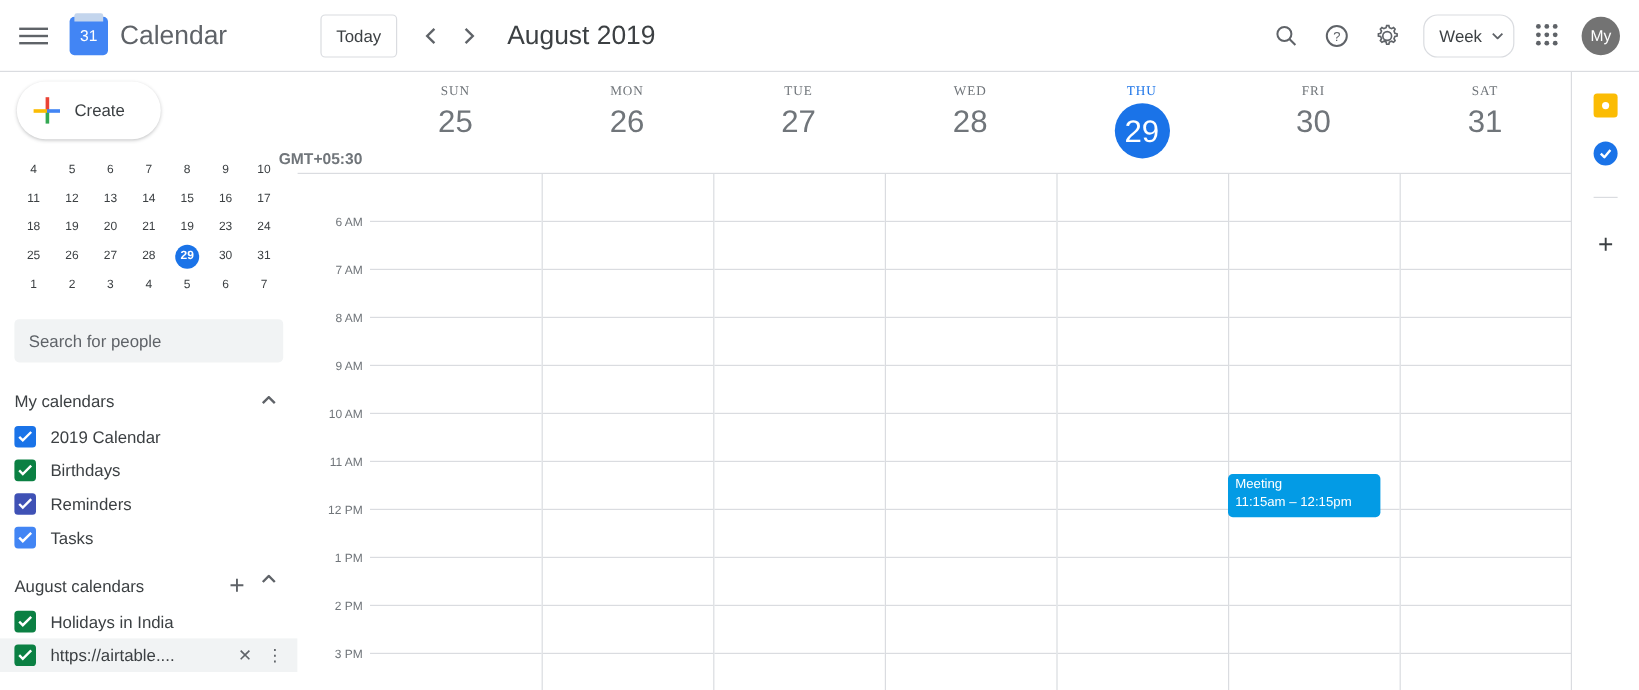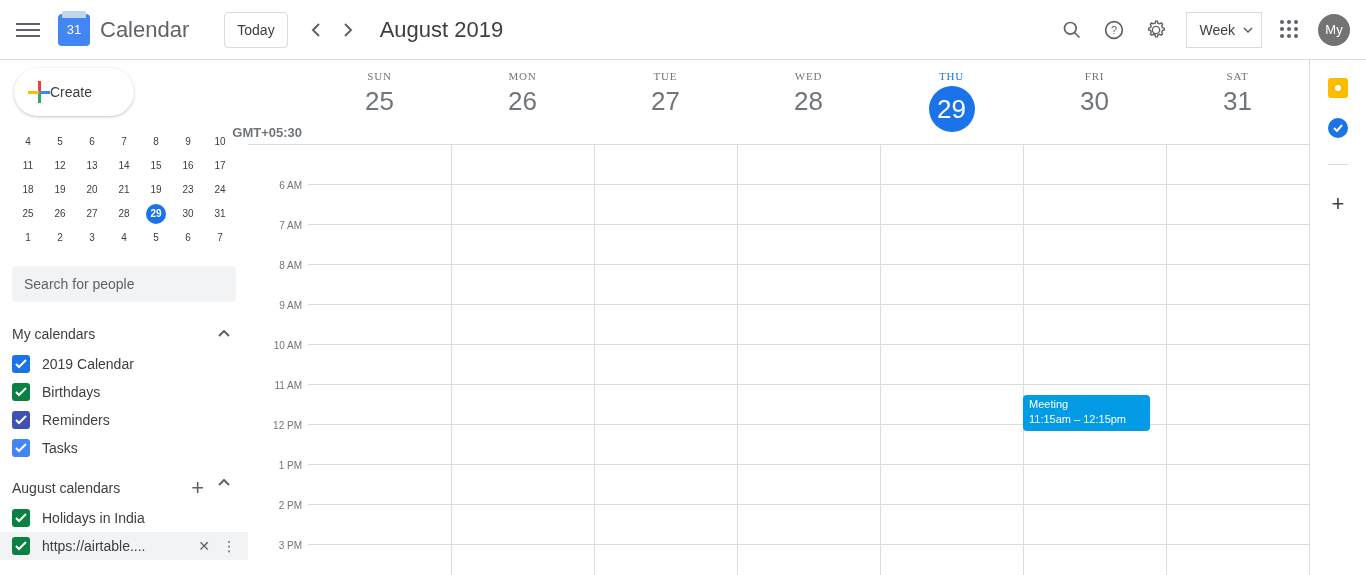--- a/index.html
+++ b/index.html
@@ -3,32 +3,32 @@
 <meta charset="utf-8">
 <style>
 * { margin:0; padding:0; box-sizing:border-box; font-family:Arial,sans-serif; }
 body { width:1366px; height:575px; overflow:hidden; color:#3c4043; background:#fff; }
 .header { height:60px; display:flex; align-items:center; padding:0 16px; border-bottom:1px solid #dadce0; }
 .hamburger { width:24px; height:24px; cursor:pointer; display:flex; flex-direction:column; justify-content:center; gap:4px; }
 .hamburger span { height:2px; background:#5f6368; }
 .logo-box { width:32px; height:32px; background:#4285f4; margin-left:18px; border-radius:4px; display:flex; align-items:center; justify-content:center; color:#fff; font-size:13px; position:relative; }
 .logo-box::before { content:""; position:absolute; top:-3px; left:4px; width:24px; height:7px; background:#c3d5ed; border-radius:2px 2px 0 0; }
 .app-title { font-size:22px; color:#5f6368; margin-left:10px; font-weight:400;text-align:right; }
-.today-btn { margin-left:35px; height:36px; padding:0 12px; border:1px solid #dadce0; border-radius:4px; background:#fff; font-size:14px; color:#3c4043; cursor:pointer; }
+.today-btn { margin-left:78px; height:36px; padding:0 12px; border:1px solid #dadce0; border-radius:4px; background:#fff; font-size:14px; color:#3c4043; cursor:pointer; }
 .nav-arrow { width:32px; height:32px; margin-left:12px; display:flex; align-items:center; justify-content:center; cursor:pointer; color:#5f6368; font-size:18px; }
 .month-title { margin-left:16px; font-size:22px; color:#3c4043; }
 .header-right { margin-left:auto; display:flex; align-items:center; gap:18px; }
 .icon-btn { width:24px; height:24px; display:flex; align-items:center; justify-content:center; cursor:pointer; color:#5f6368; }
-.view-select { height:36px; padding:0 8px 0 12px; border:1px solid #dadce0; border-radius:0; background:#fff; font-size:14px; color:#3c4043; cursor:pointer; display:flex; align-items:center; gap:8px; }
+.view-select { height:36px; padding:0 8px 0 12px; border:1px solid #dadce0; border-radius:12px; background:#fff; font-size:14px; color:#3c4043; cursor:pointer; display:flex; align-items:center; gap:8px; }
 .apps-grid { width:20px; height:20px; display:grid; grid-template-columns:repeat(3,4px); grid-template-rows:repeat(3,4px); gap:3px; cursor:pointer; }
 .apps-grid span { background:#5f6368; border-radius:50%; }
 .avatar { width:32px; height:32px; border-radius:50%; background:#737373; color:#fff; display:flex; align-items:center; justify-content:center; font-size:13px; cursor:pointer; }
 .body { display:flex; height:515px; }
 .sidebar { width:248px; padding:8px 12px 0 12px; overflow:hidden; position:relative; }
-.create-btn { height:48px; width:120px; border-radius:28px; box-shadow:0 1px 3px rgba(60,64,67,.3); display:flex; align-items:center; padding:0 20px 0 14px; background:#fff; cursor:pointer; margin-bottom:14px; margin-left:2px; }
+.create-btn { height:48px; width:120px; border-radius:28px; box-shadow:0 1px 3px rgba(60,64,67,.3); display:flex; align-items:center; gap:12px; padding:0 20px 0 14px; background:#fff; cursor:pointer; margin-bottom:14px; margin-left:2px; }
 .create-btn .plus-ico { width:22px; height:22px; position:relative; }
 .plus-ico::before { content:""; position:absolute; left:10px; top:0; width:3px; height:22px; background:linear-gradient(#ea4335 50%, #34a853 50%); }
 .plus-ico::after { content:""; position:absolute; top:10px; left:0; width:22px; height:3px; background:linear-gradient(90deg,#fbbc04 50%,#4285f4 50%); }
 .create-btn span.lbl { font-size:14px; color:#3c4043; font-weight:500; }
 .mini-cal { font-size:10px; color:#3c4043; }
 .mini-row { display:grid; grid-template-columns:repeat(7,1fr); text-align:center; }
 .mini-row span { height:24px; line-height:24px; cursor:pointer; }
 .mini-row .today { background:#1a73e8; color:#fff; border-radius:50%; width:20px; height:20px; line-height:20px; margin:2px auto; font-weight:600; }
 .search-people { height:36px; background:#f1f3f4; border-radius:4px; padding:0 12px; display:flex; align-items:center; font-size:14px; color:#5f6368; margin:16px 0; cursor:text; }
 .cal-group-header { display:flex; align-items:center; justify-content:space-between; height:32px; font-size:14px; color:#3c4043; cursor:pointer; padding-right:6px;}

